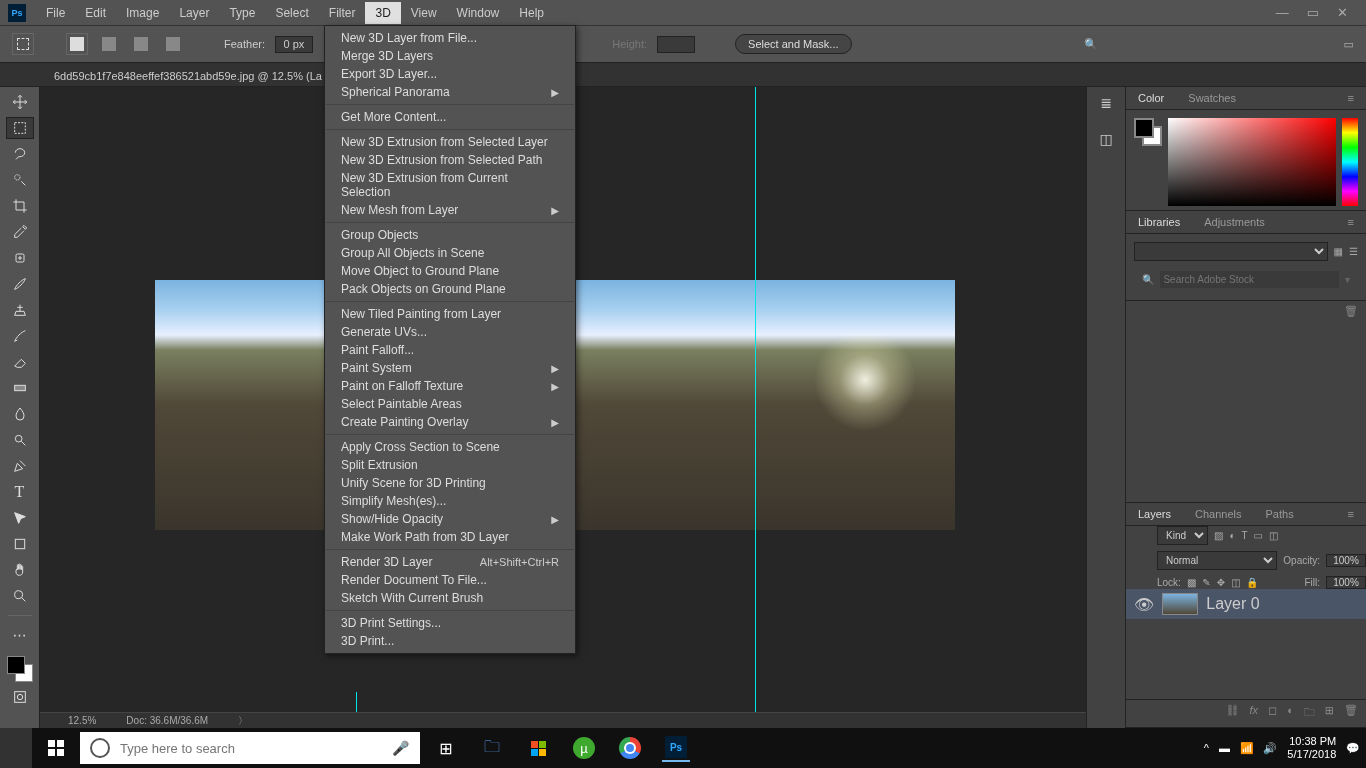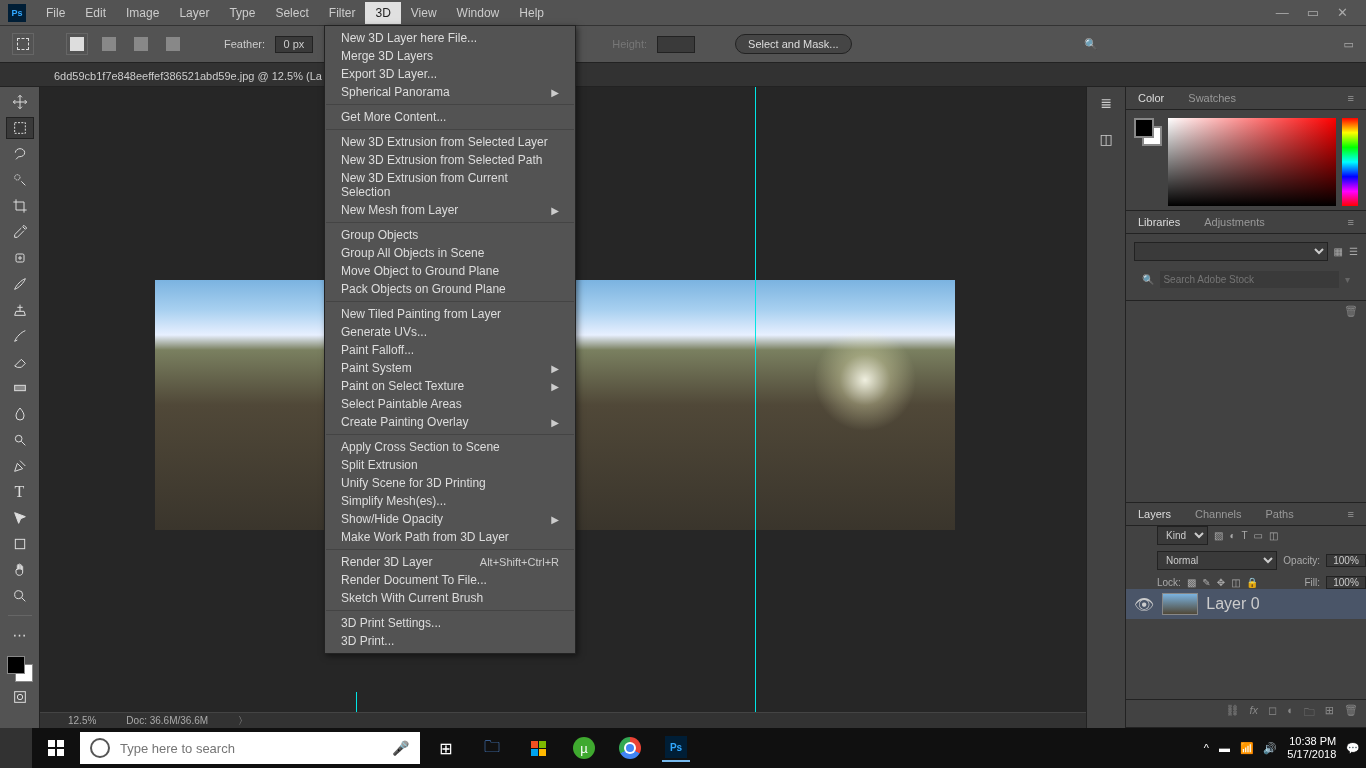--- a/index.html
+++ b/index.html
@@ -388,21 +388,21 @@
           <span>⊞</span>
           <span>🗑</span>
         </div>
       </div>
     </div>
   </div>
 </div>
 
 <div class="dropdown" id="dropdown">
     <div class="dd-item">
-      <span>New 3D Layer here File...</span>
+      <span>New 3D Layer from File...</span>
     </div>
     <div class="dd-item">
       <span>Merge 3D Layers</span>
     </div>
     <div class="dd-item">
       <span>Export 3D Layer...</span>
     </div>
     <div class="dd-item">
       <span>Spherical Panorama</span>
       <span class="dd-arrow">▶</span>
@@ -446,21 +446,21 @@
       <span>Generate UVs...</span>
     </div>
     <div class="dd-item">
       <span>Paint Falloff...</span>
     </div>
     <div class="dd-item">
       <span>Paint System</span>
       <span class="dd-arrow">▶</span>
     </div>
     <div class="dd-item">
-      <span>Paint on Select Texture</span>
+      <span>Paint on Falloff Texture</span>
       <span class="dd-arrow">▶</span>
     </div>
     <div class="dd-item">
       <span>Select Paintable Areas</span>
     </div>
     <div class="dd-item">
       <span>Create Painting Overlay</span>
       <span class="dd-arrow">▶</span>
     </div>
     <div class="dd-sep"></div>

